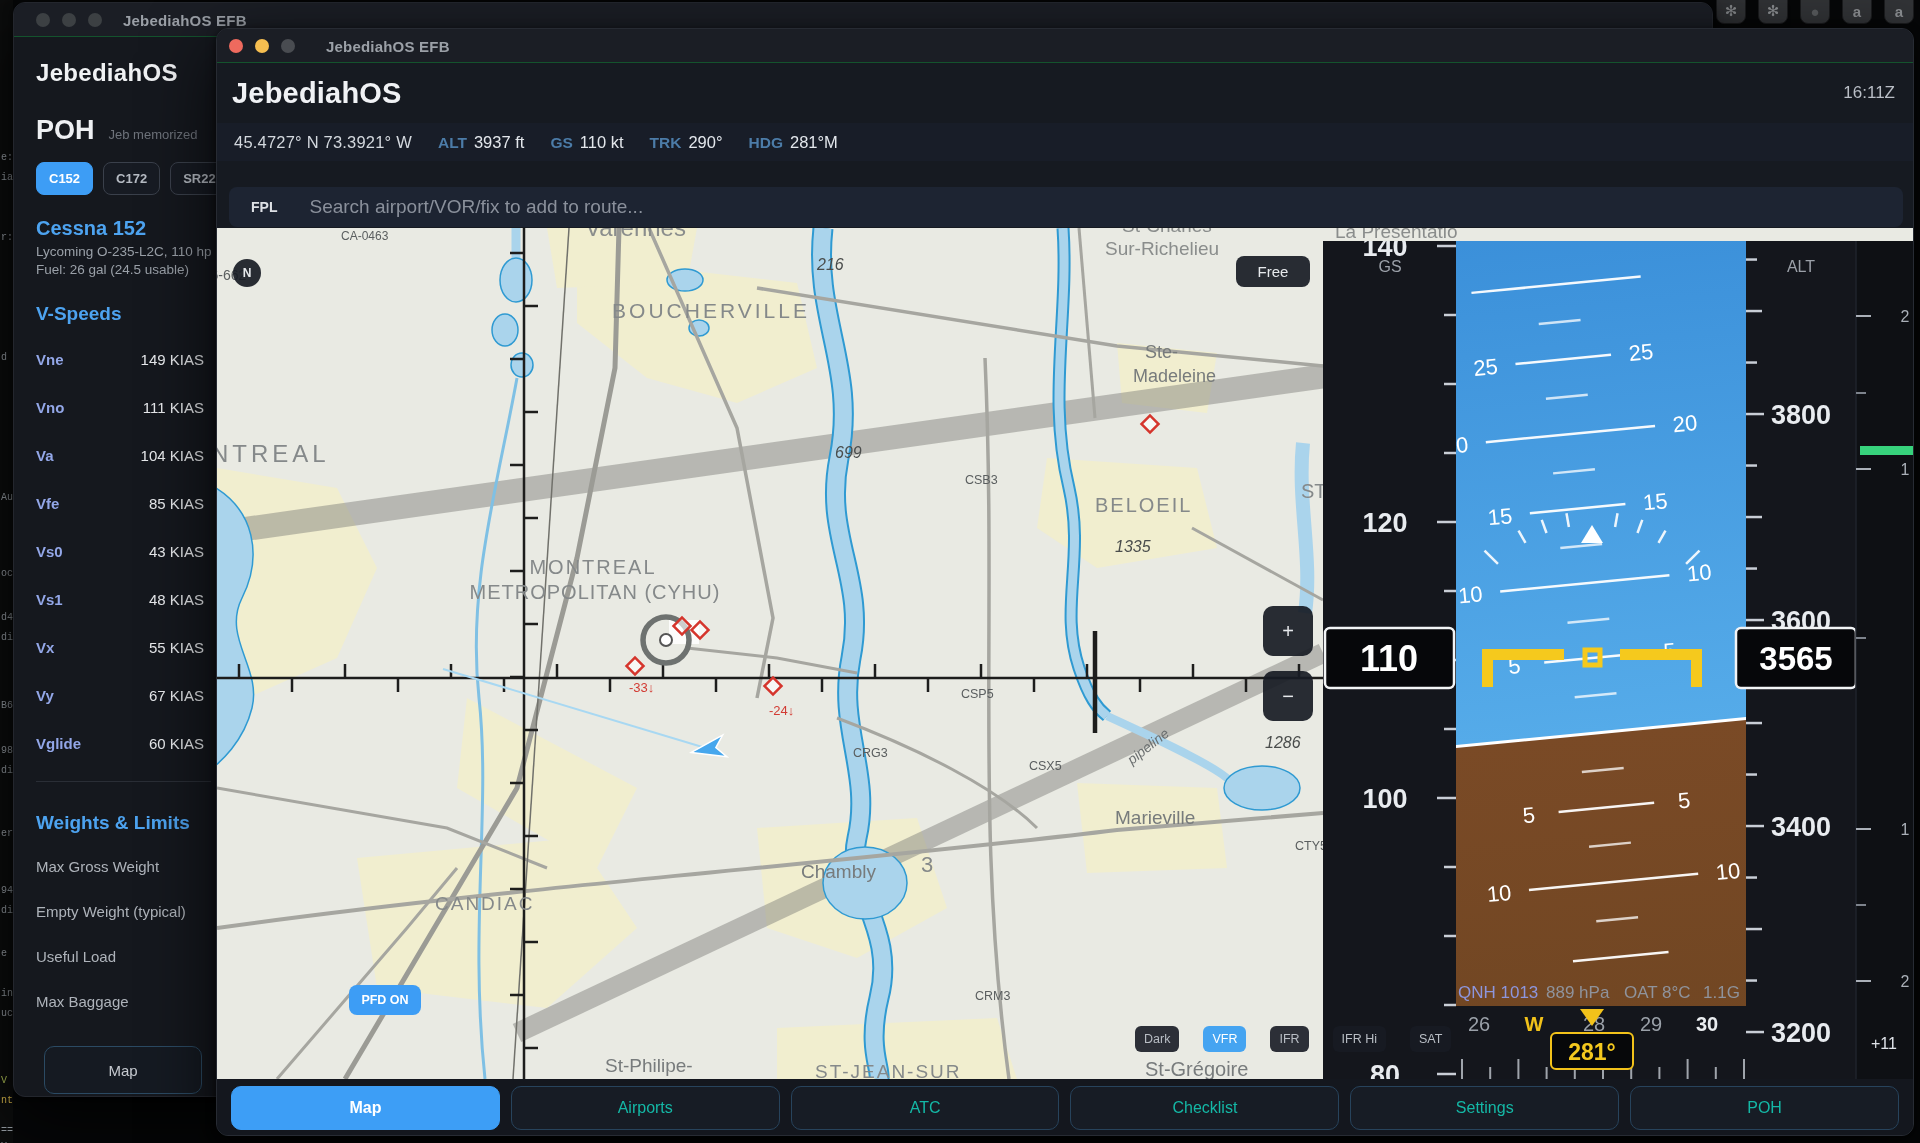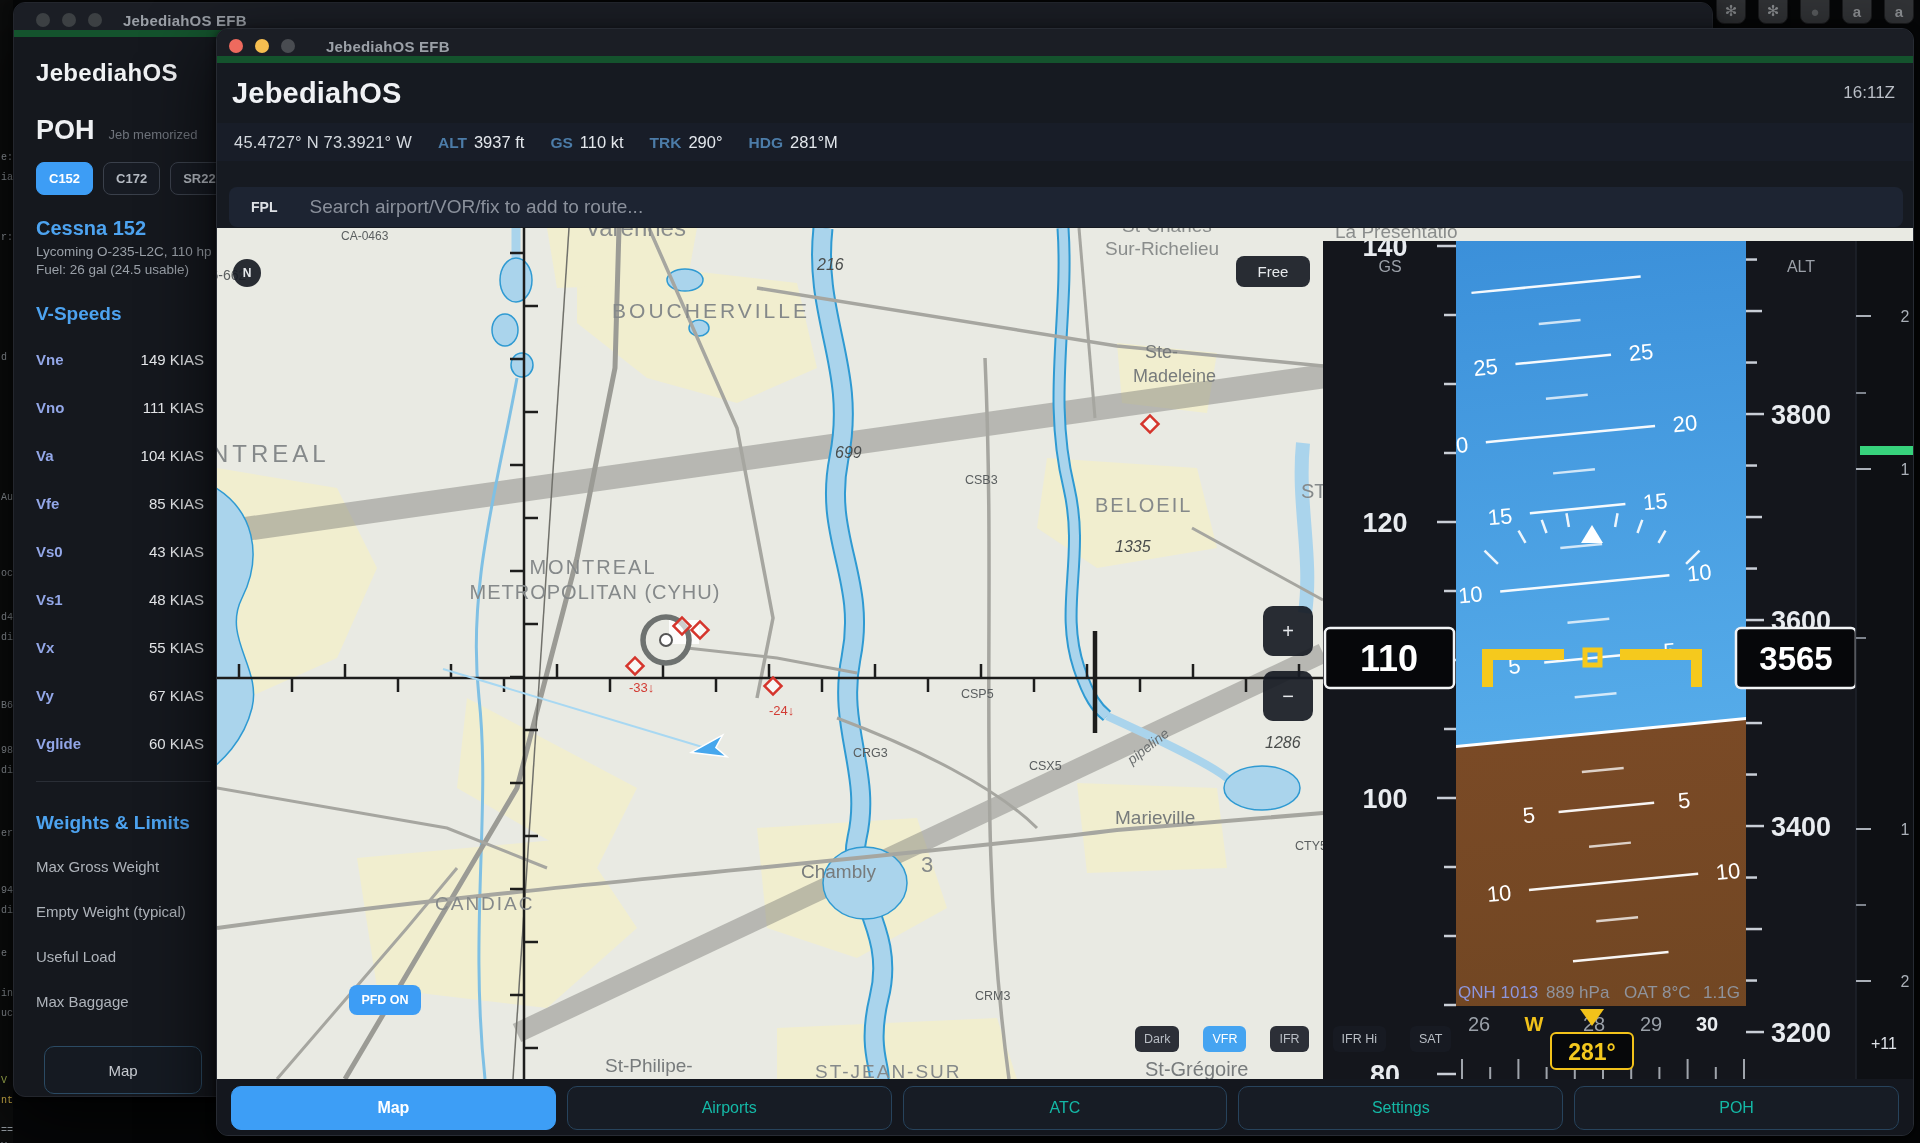--- a/index.html
+++ b/index.html
@@ -7,21 +7,21 @@
   *{box-sizing:border-box}
   
   #terminal-strip{position:absolute;left:0;top:0;width:13px;height:1143px;background:#0c0d0d;overflow:hidden;z-index:1}
   .term-frag{position:absolute;left:1px;font-family:"Liberation Mono","DejaVu Sans Mono",monospace;font-size:10px;color:#9aa1a8;white-space:nowrap}
   #dock{position:absolute;right:6px;top:-10px;display:flex;gap:12px;z-index:2}
   .dock-icon{width:30px;height:34px;border-radius:8px;background:#323437;border:1px solid #1b1c1e;display:flex;align-items:flex-end;justify-content:center;color:#8e9194;font-size:15px;font-weight:bold;padding-bottom:3px}
   
   .window{position:absolute;border-radius:12px;overflow:hidden;background:#15181e;box-shadow:0 22px 70px rgba(0,0,0,.75),0 2px 10px rgba(0,0,0,.6)}
   #back-window{left:13px;top:2px;width:1700px;height:1095px;z-index:5;border:1px solid #23262d}
   #front-window{left:216px;top:28px;width:1698px;height:1108px;z-index:10;background:#161a21;border:1px solid #272b33}
-  .titlebar{height:34px;background:#1b1e25;border-bottom:7px solid #14532d;position:relative;display:flex;align-items:center}
+  .titlebar{height:34px;background:#1b1e25;border-bottom:1px solid #14532d;position:relative;display:flex;align-items:center}
   .tl-dot{width:14px;height:14px;border-radius:50%;position:absolute;top:10px}
   .titlebar-title{position:absolute;left:109px;top:9px;font-size:15px;font-weight:bold;color:#9ba0a7;letter-spacing:.2px}
   
   #sidebar{position:absolute;left:0;top:34px;width:420px;height:1060px;padding:14px 0 0 15px;color:#e8eaed}
   .sb-apptitle{font-size:24px;font-weight:bold;color:#f0f2f4;margin:8px 0 28px 7px;letter-spacing:.3px}
   .sb-poh-row{display:flex;align-items:baseline;gap:14px;margin:0 0 16px 7px}
   .sb-poh{font-size:27px;font-weight:bold;color:#eef0f3}
   .sb-poh-sub{font-size:13px;color:#6e737b}
   .ac-tabs{display:flex;gap:10px;margin-left:7px}
   .ac-tab{min-width:54px;height:33px;border-radius:8px;background:#171b23;border:1px solid #3a404b;color:#b6bbc3;font-size:13px;font-weight:bold;display:flex;align-items:center;justify-content:center;padding:0 12px}
@@ -561,16 +561,17 @@
           <text x="269" y="819" font-size="23" font-weight="bold" fill="#f4c81e" text-anchor="middle">281°</text>
         </g>
       </svg>
     </div>
   </div>
 
   <div id="nav-bar">
       <div class="nav-tab active">Map</div>
       <div class="nav-tab">Airports</div>
       <div class="nav-tab">ATC</div>
+      <div class="nav-tab">Checklist</div>
       <div class="nav-tab">Settings</div>
       <div class="nav-tab">POH</div>
     </div>
 </div>
 
 </body></html>

